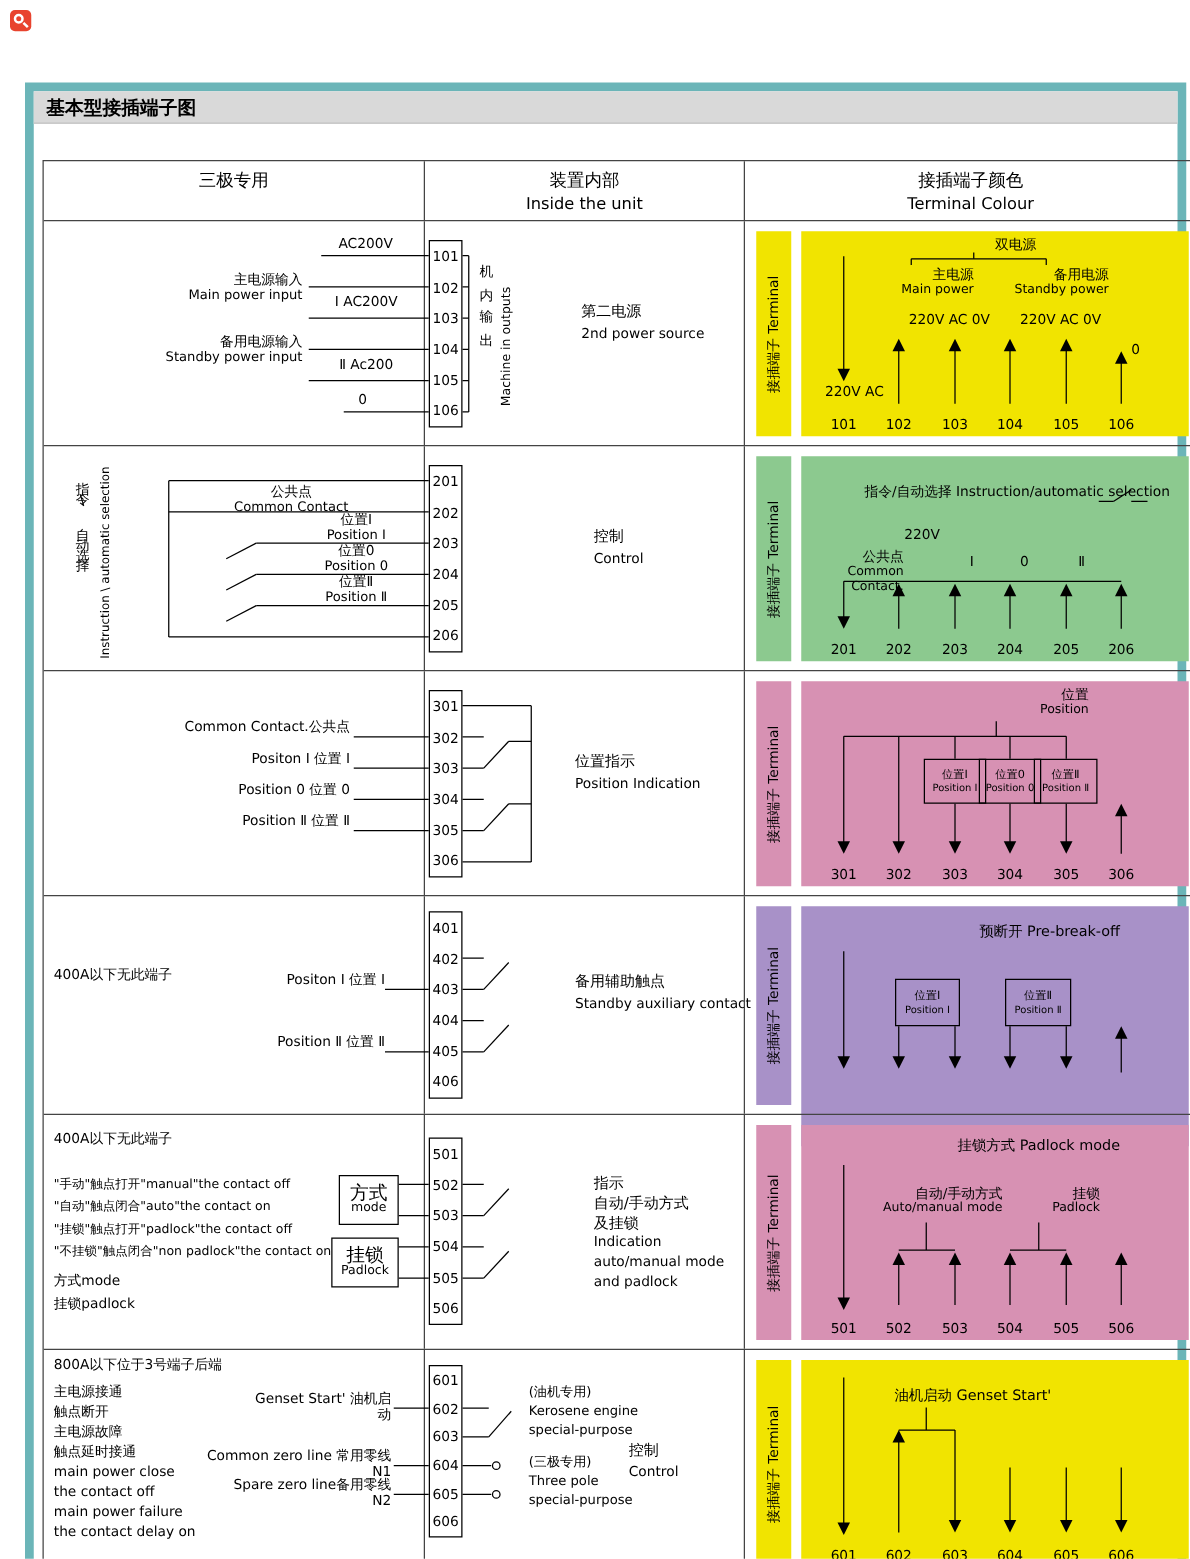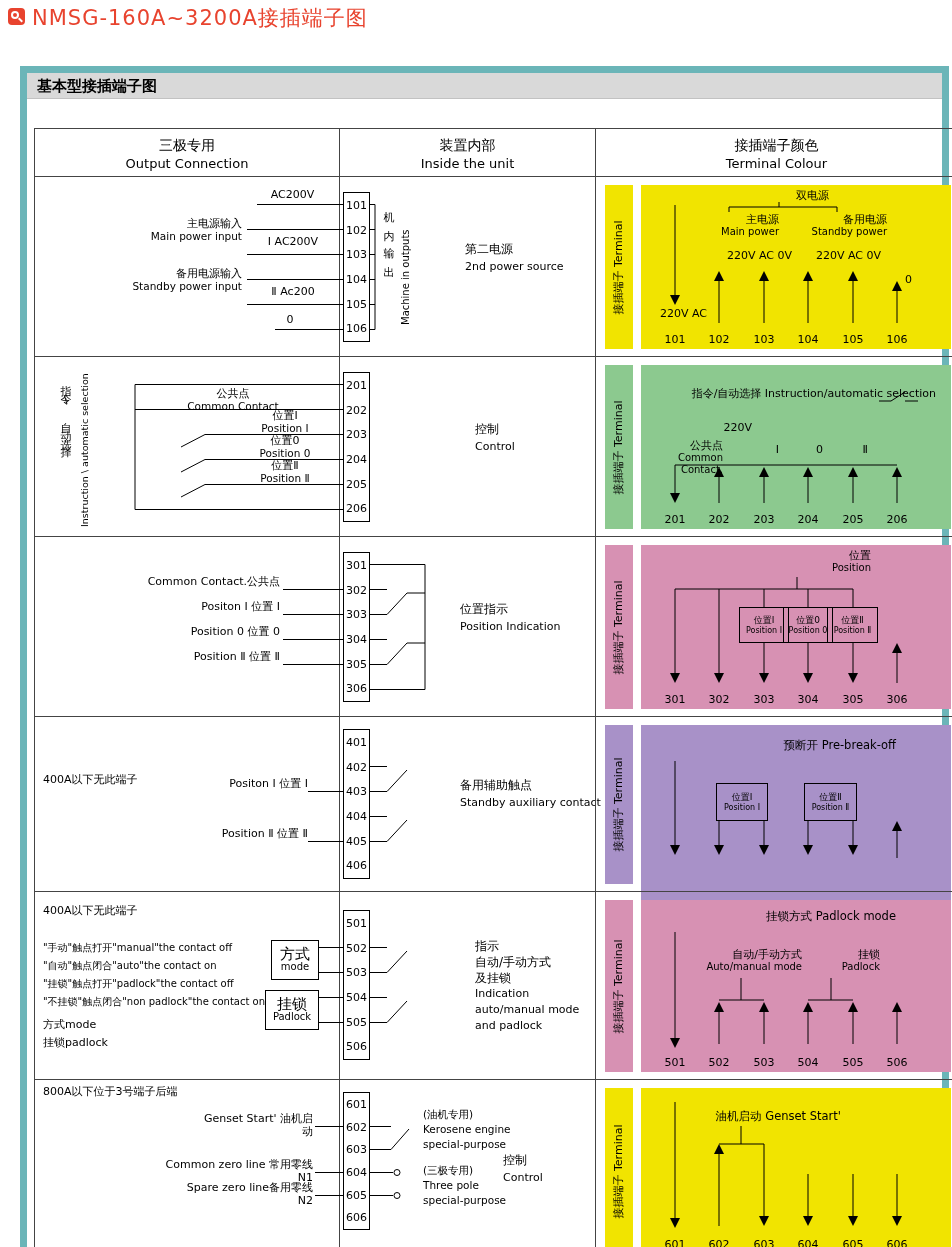--- a/index.html
+++ b/index.html
@@ -66,34 +66,32 @@
 </head>
 <body>
 
 <div class="page">
 
   <div class="titlebar">
     <span class="title-icon" style="background: rgb(232, 67, 46);">
         <i class="mgc"></i>
         <i class="mgh"></i>
       </span>
-    <span class="page-title" style="color: rgb(232, 67, 46);">NMSG-160A~3200A接插端子图</span>
   </div>
 
   <div class="frame" style="border-color: rgb(107, 181, 184);">
     <div class="section-bar" style="background: rgb(217, 217, 217);">
       <span class="section-title">基本型接插端子图</span>
     </div>
 
     <div class="table">
 
       <div class="trow" style="height:47px">
         <div class="hcell" style="left:0;width:304px">
           <div class="hzh">三极专用</div>
-          <div class="hen">Output Connection</div>
         </div>
         <div class="hcell" style="left:305px;width:255px">
           <div class="hzh">装置内部</div>
           <div class="hen">Inside the unit</div>
         </div>
         <div class="hcell" style="left:561px;width:361px">
           <div class="hzh">接插端子颜色</div>
           <div class="hen">Terminal Colour</div>
         </div>
       </div>
@@ -512,20 +510,30 @@
           <line x1="280" y1="115.5" x2="308" y2="115.5"></line>
           <line x1="335" y1="46.5" x2="356" y2="46.5"></line>
             <line x1="335" y1="69.5" x2="356" y2="69.5"></line>
           <line x1="356" y1="69.5" x2="374" y2="49"></line>
           <line x1="335" y1="92.5" x2="358" y2="92.5"></line>
             <circle cx="362" cy="92.5" r="3"></circle>
           <line x1="335" y1="115.5" x2="358" y2="115.5"></line>
             <circle cx="362" cy="115.5" r="3"></circle>
         </svg>
         <div class="L" style="left:8px;top:5px">800A以下位于3号端子后端</div>
+        <div class="L" style="left:8px;top:26px;line-height:16px">
+          <div>主电源接通</div>
+          <div>触点断开</div>
+          <div>主电源故障</div>
+          <div>触点延时接通</div>
+          <div>main power close</div>
+          <div>the contact off</div>
+          <div>main power failure</div>
+          <div>the contact delay on</div>
+        </div>
         <div class="L r" style="left:160px;top:32px;width:118px">Genset Start' 油机启动</div>
         <div class="L r" style="left:125px;top:78px;width:153px">Common zero line 常用零线N1</div>
         <div class="L r" style="left:145px;top:101px;width:133px">Spare zero line备用零线N2</div>
         <div class="midbox" style="top:12px;height:138px">
           <span>601</span>
             <span>602</span>
             <span>603</span>
             <span>604</span>
             <span>605</span>
             <span>606</span>

